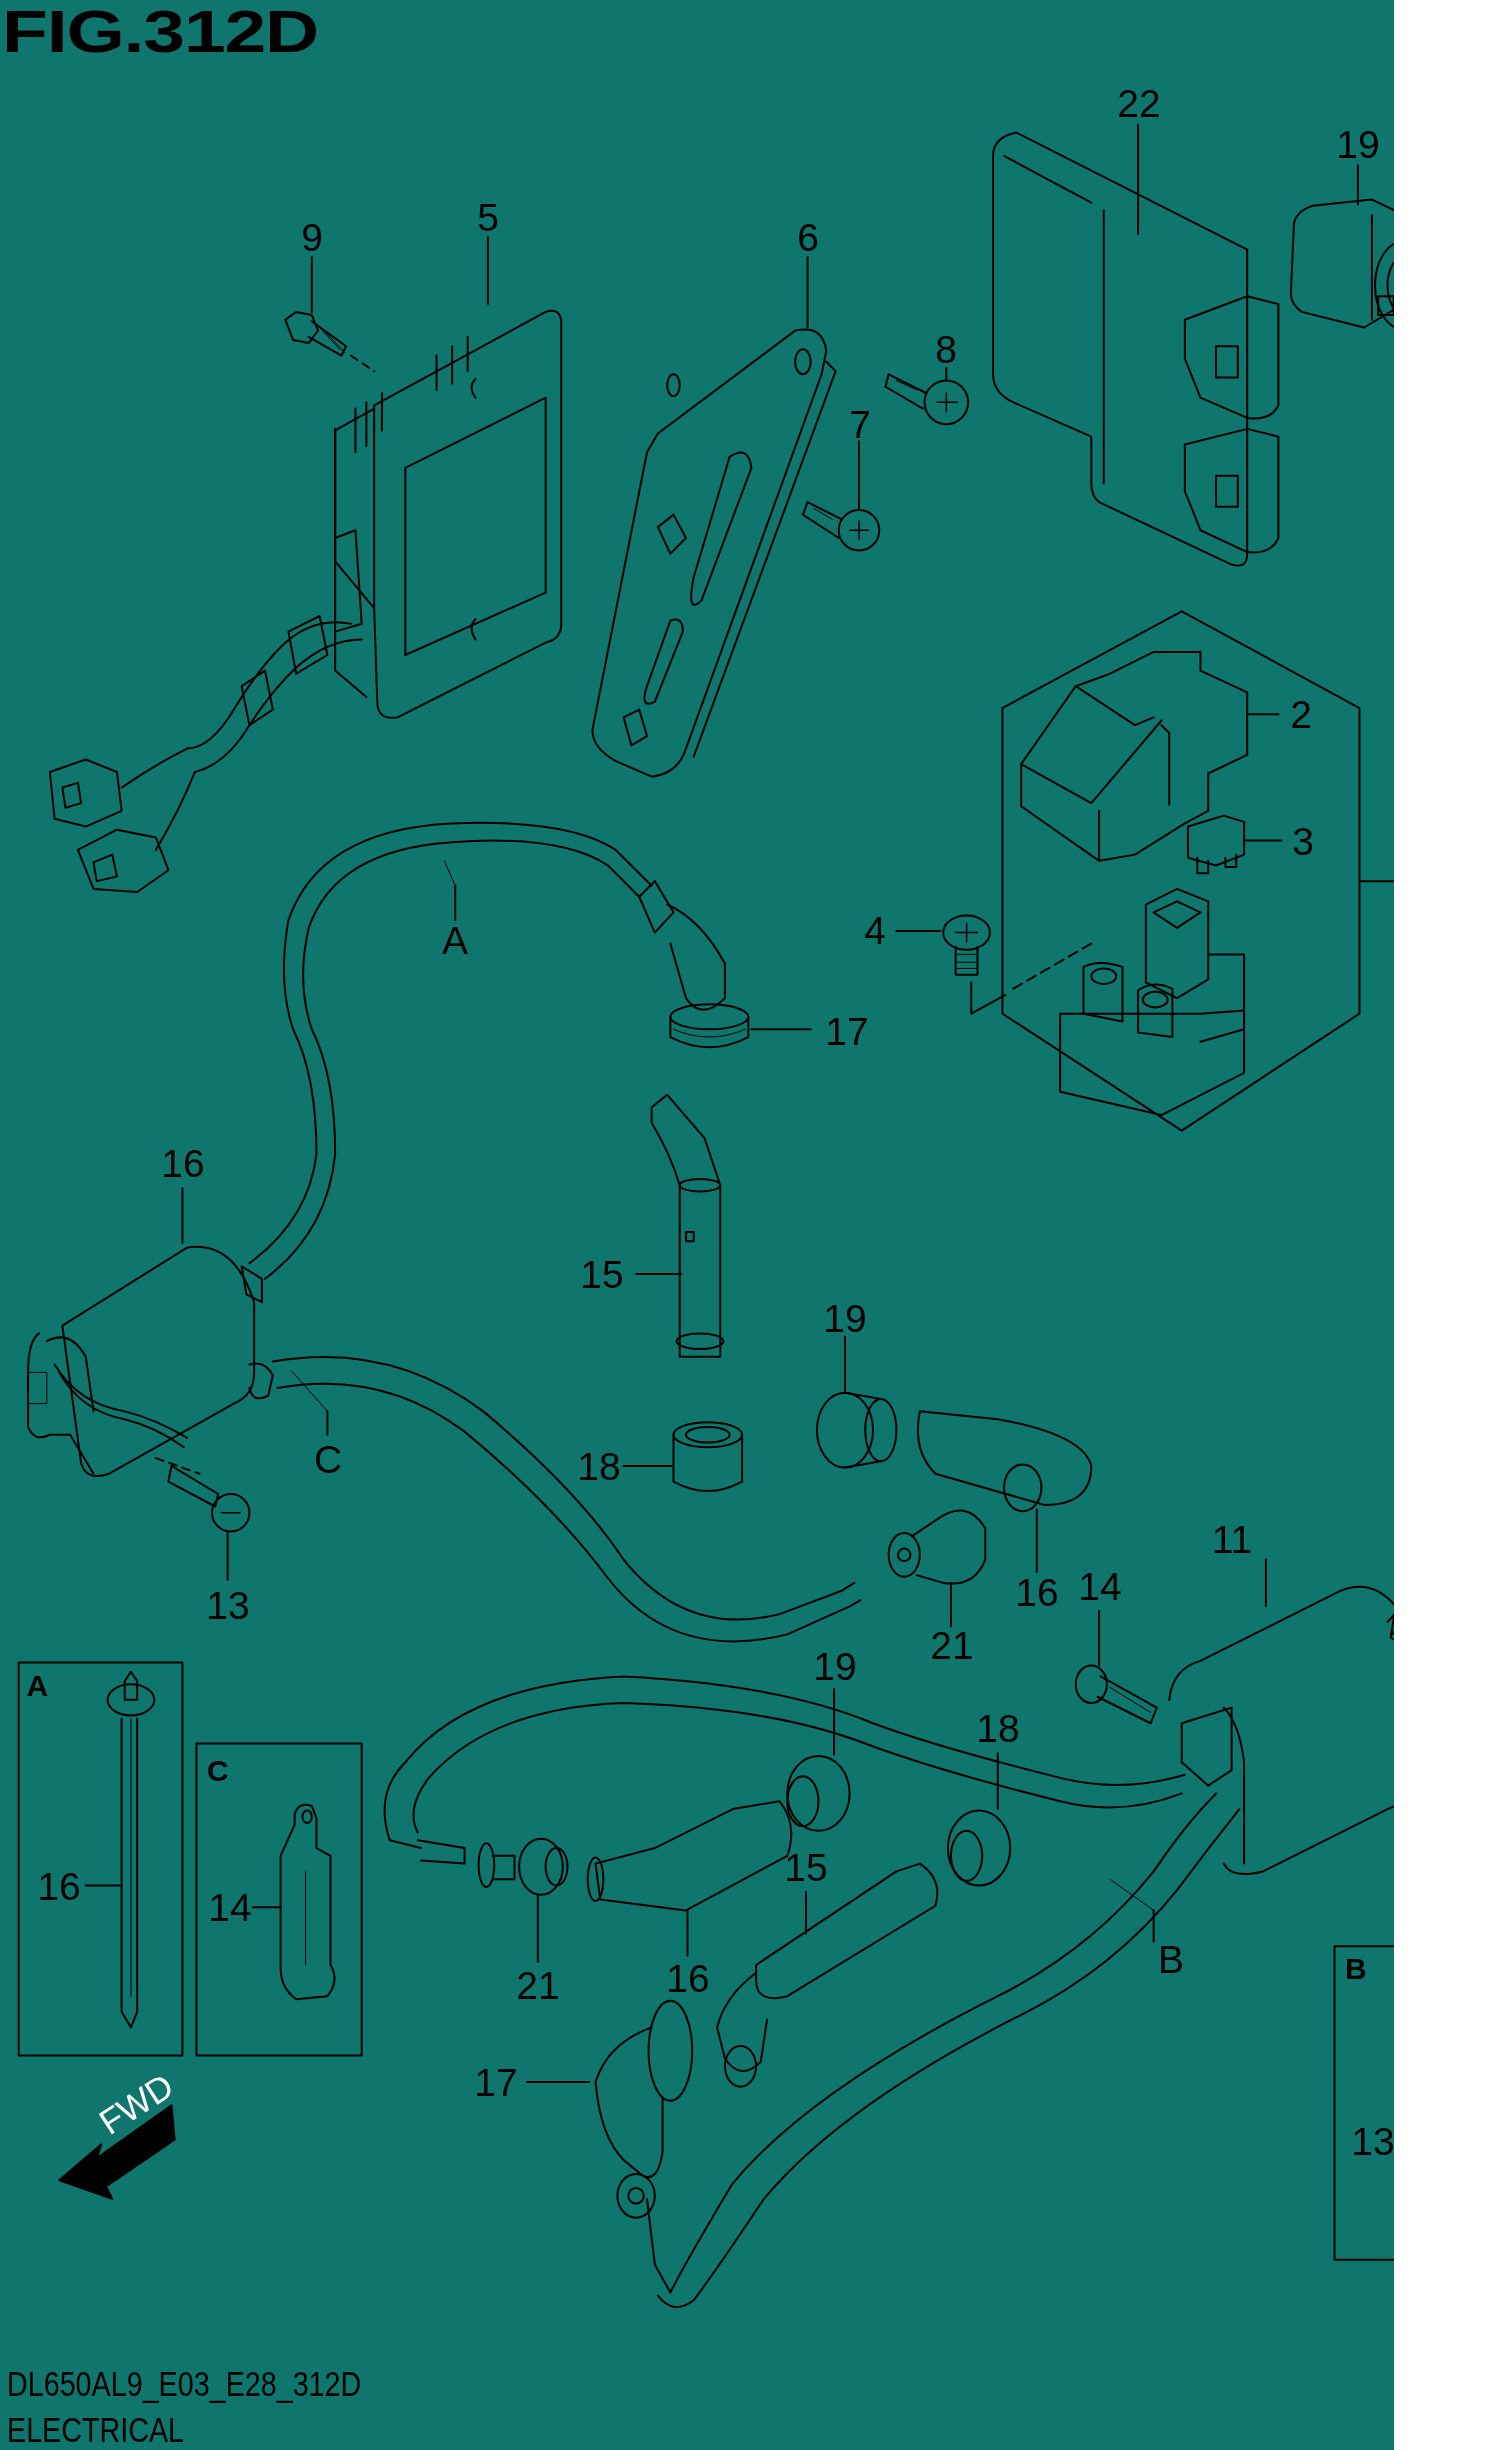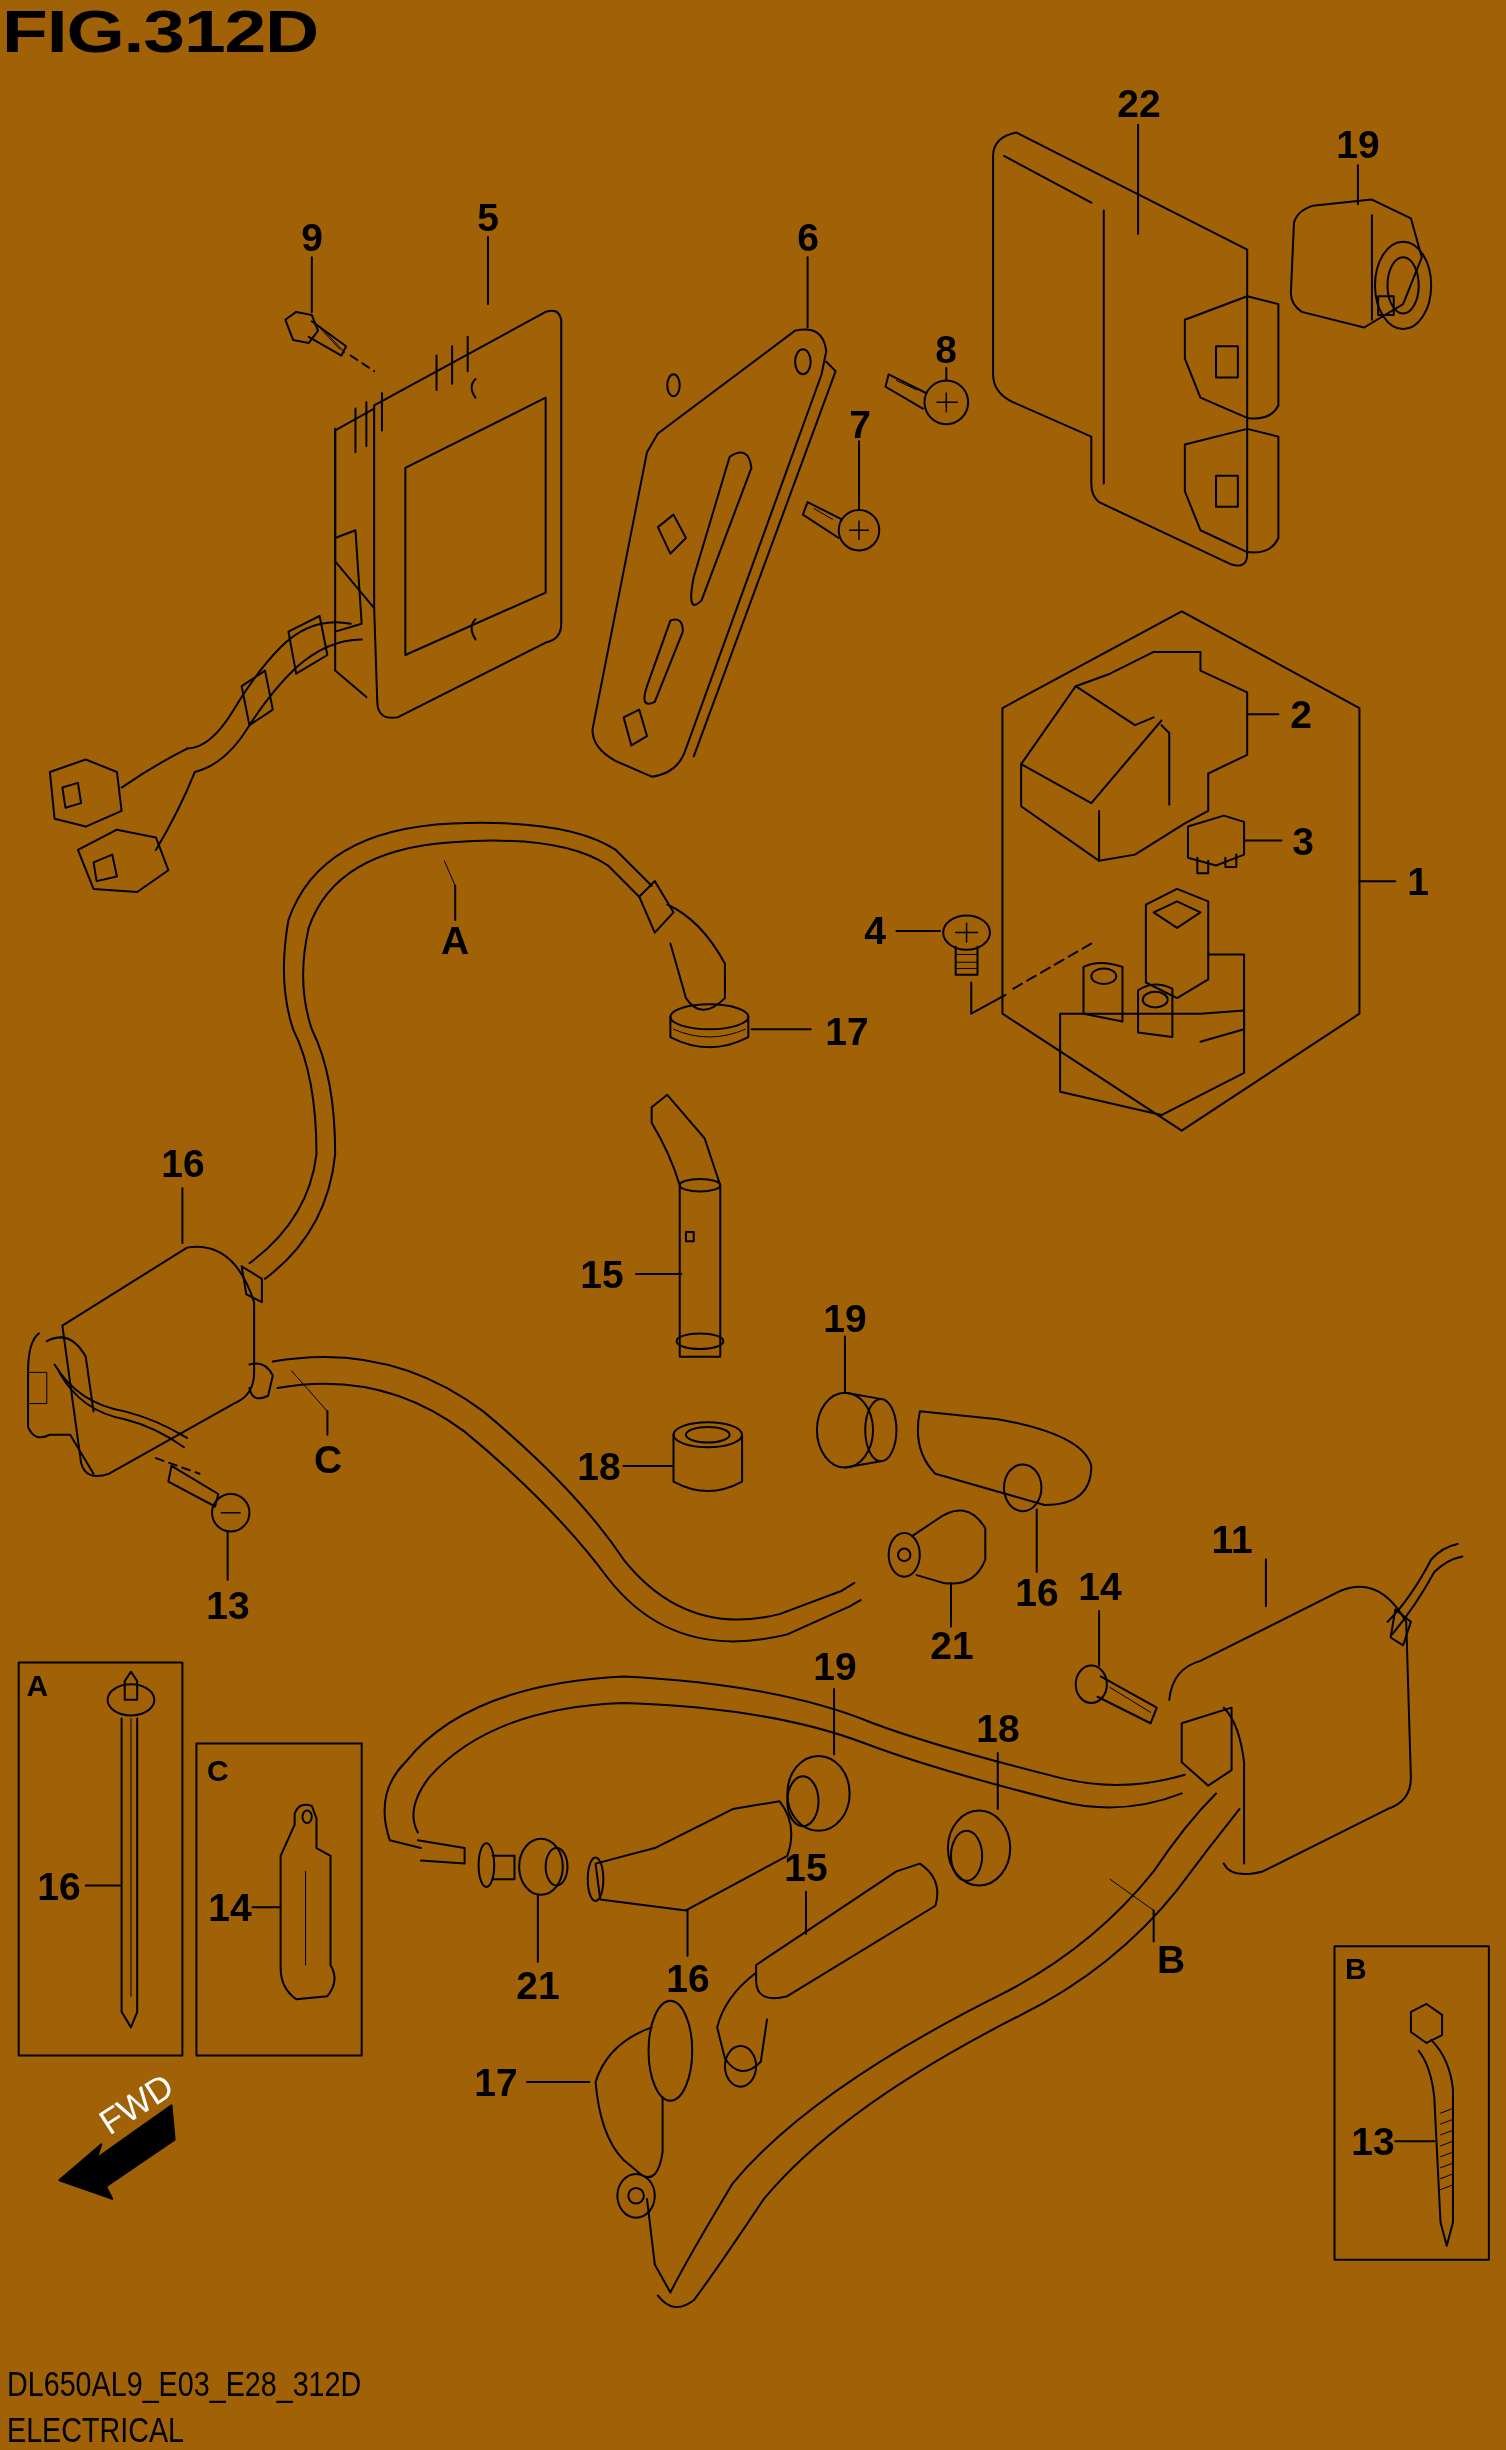--- a/index.html
+++ b/index.html
@@ -1,21 +1,21 @@
 <!DOCTYPE html>
 <html style="font-size:14px"><head>
 <meta charset="utf-8">
 <style>
   html,body{margin:0;padding:0;background:#fff;}
-  #page{position:relative;width:1506px;height:2450px;background:#a16207;overflow:hidden;}
+  #page{position:relative;width:1394px;height:2450px;background:#0f766e;overflow:hidden;}
   #art{position:absolute;left:0;top:0;width:1506px;height:2450px;}
   .fig-title{position:absolute;left:1.8px;top:-3.5px;font-family:"Liberation Sans",sans-serif;font-weight:bold;font-size:60px;letter-spacing:-0.9px;color:#000;transform:scaleX(1.25);transform-origin:left top;}
   .footer-code{position:absolute;left:7px;top:2364px;font-family:"Liberation Sans",sans-serif;font-size:35px;color:#000;transform:scaleX(0.82);transform-origin:left top;}
   .footer-name{position:absolute;left:7px;top:2410px;font-family:"Liberation Sans",sans-serif;font-size:35px;color:#000;transform:scaleX(0.82);transform-origin:left top;}
-  .lbl{position:absolute;font-family:"Liberation Sans",sans-serif;font-weight:bold;font-size:39px;color:#000;transform:translate(-50%,-50%);line-height:1;white-space:nowrap;}
+  .lbl{position:absolute;font-family:"Liberation Sans",sans-serif;font-weight:normal;font-size:39px;color:#000;transform:translate(-50%,-50%);line-height:1;white-space:nowrap;}
   .box-letter{position:absolute;font-family:"Liberation Sans",sans-serif;font-weight:bold;font-size:30px;color:#000;line-height:1;}
   svg path, svg line, svg rect, svg circle, svg ellipse, svg polyline, svg polygon{vector-effect:non-scaling-stroke;}
 </style>
 </head>
 <body>
 
 <div id="page">
 
   <div class="fig-title">FIG.312D</div>
 

